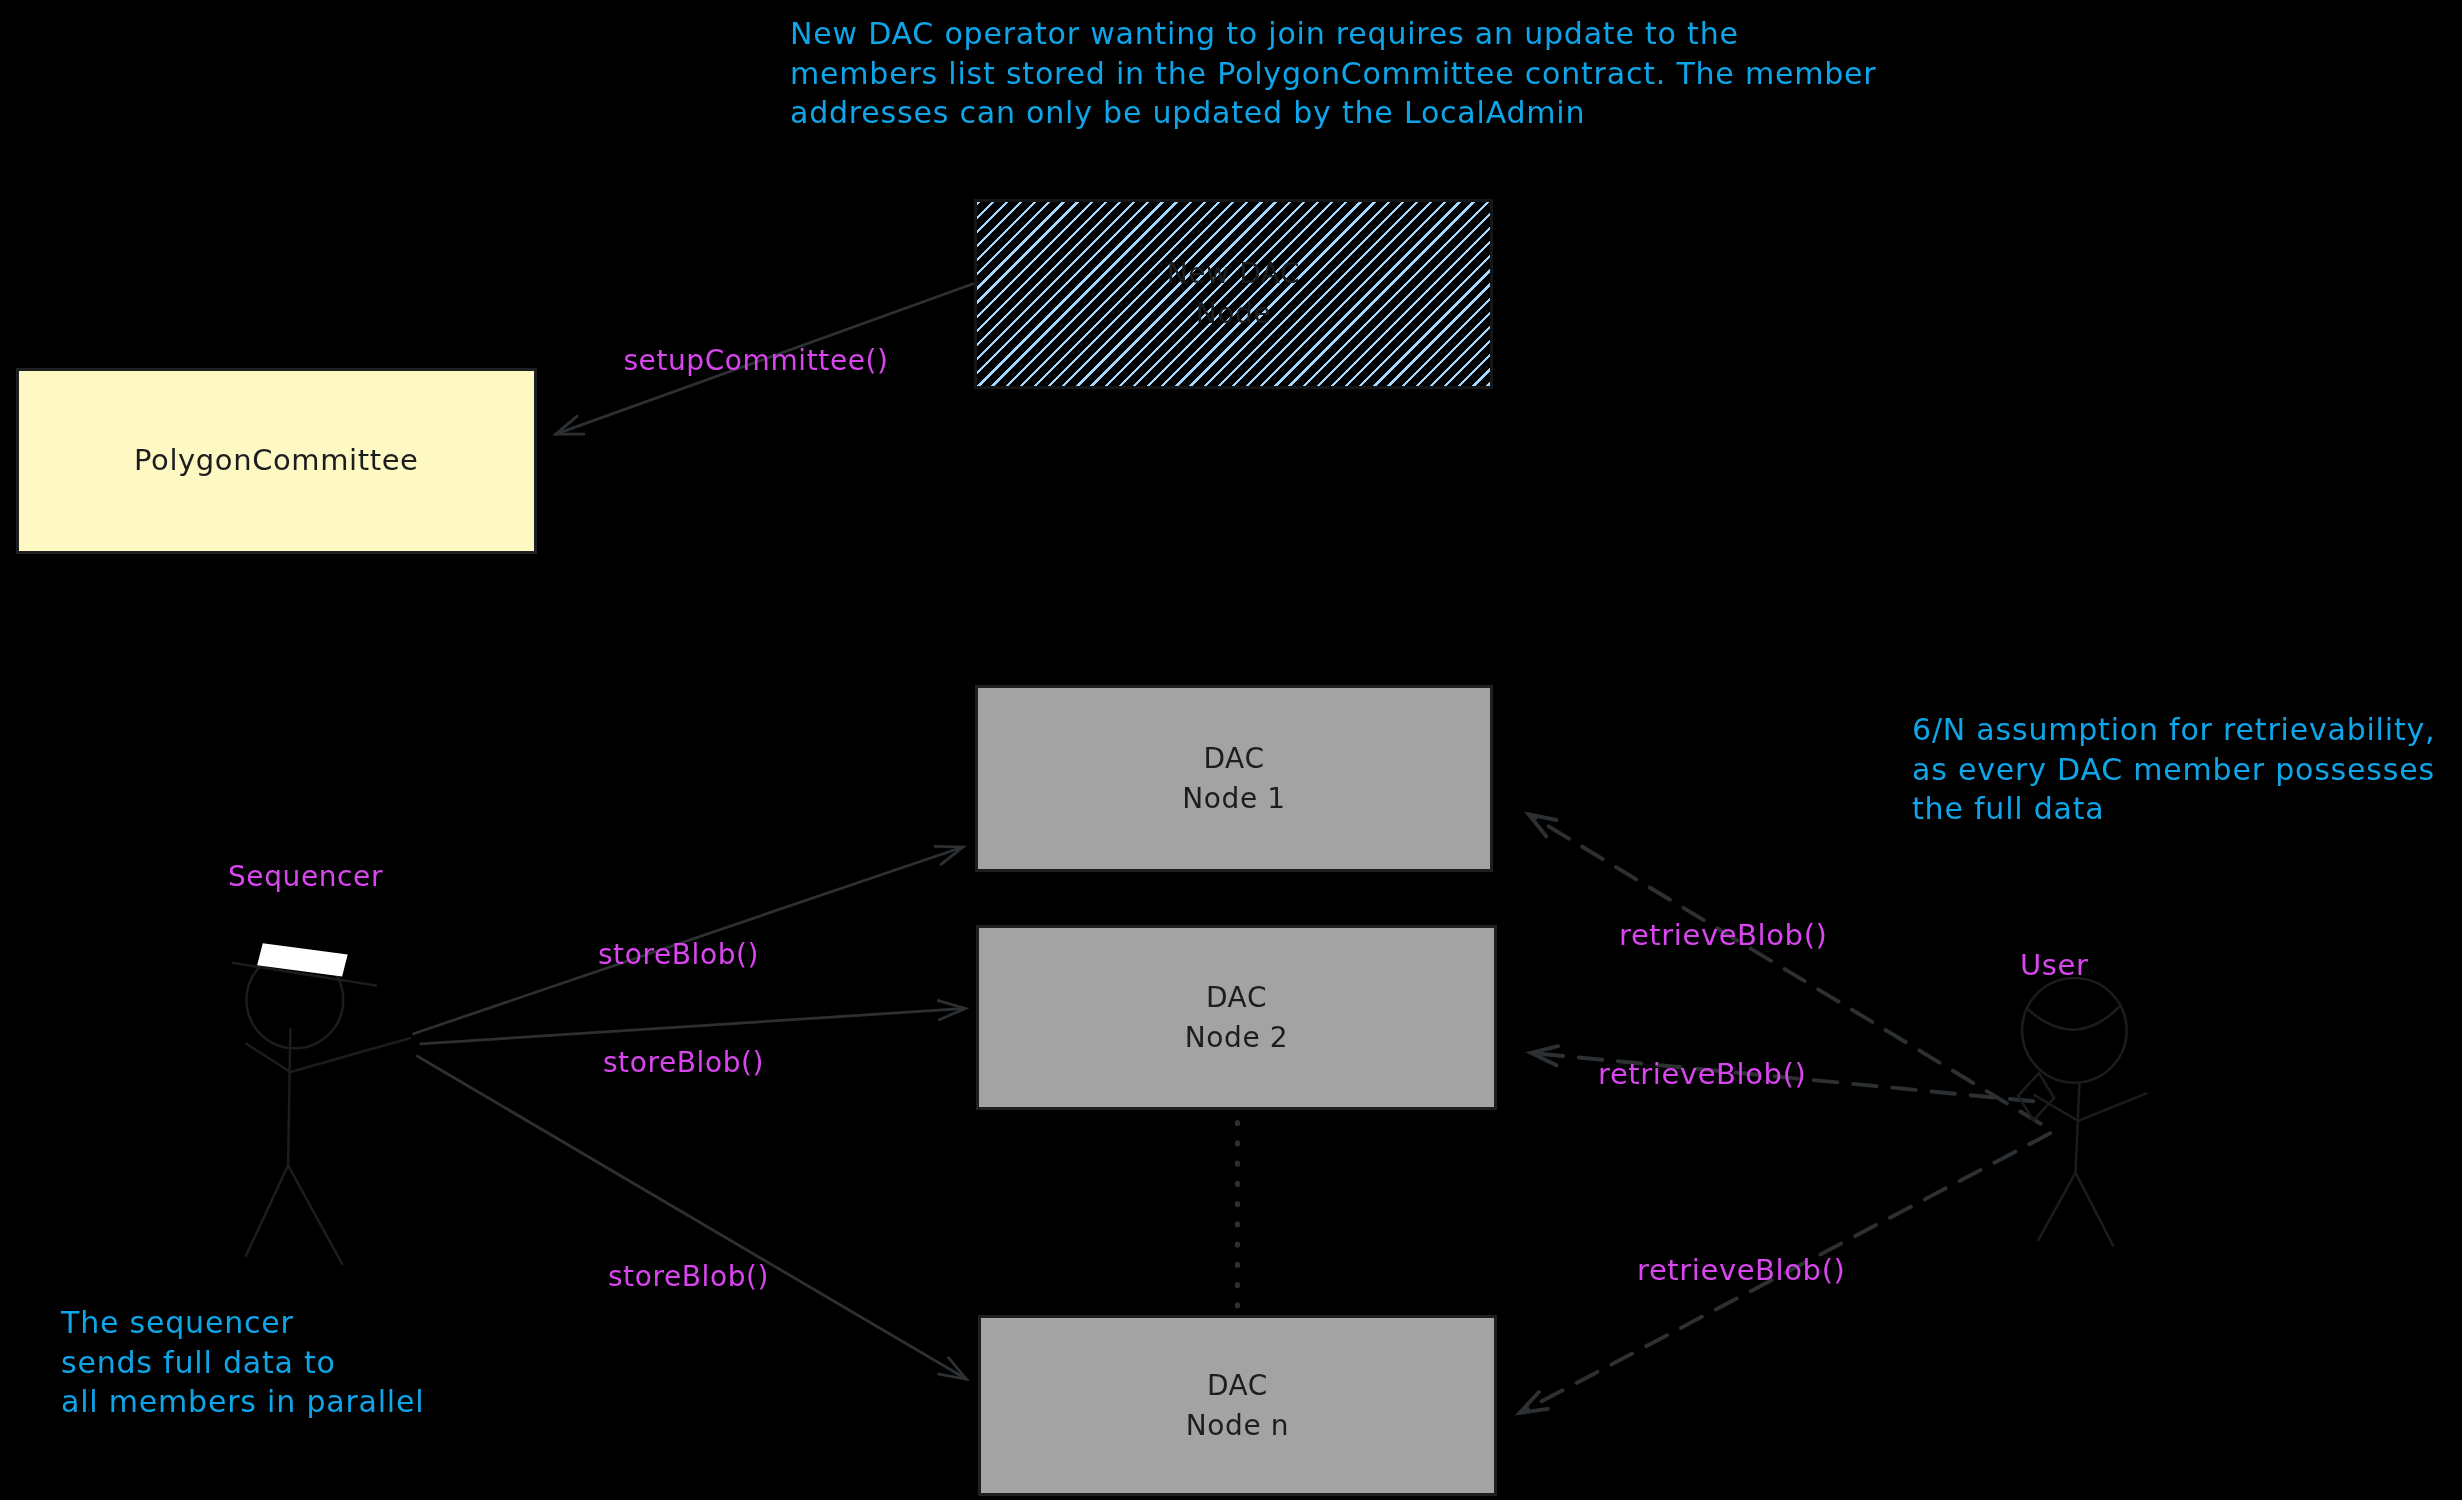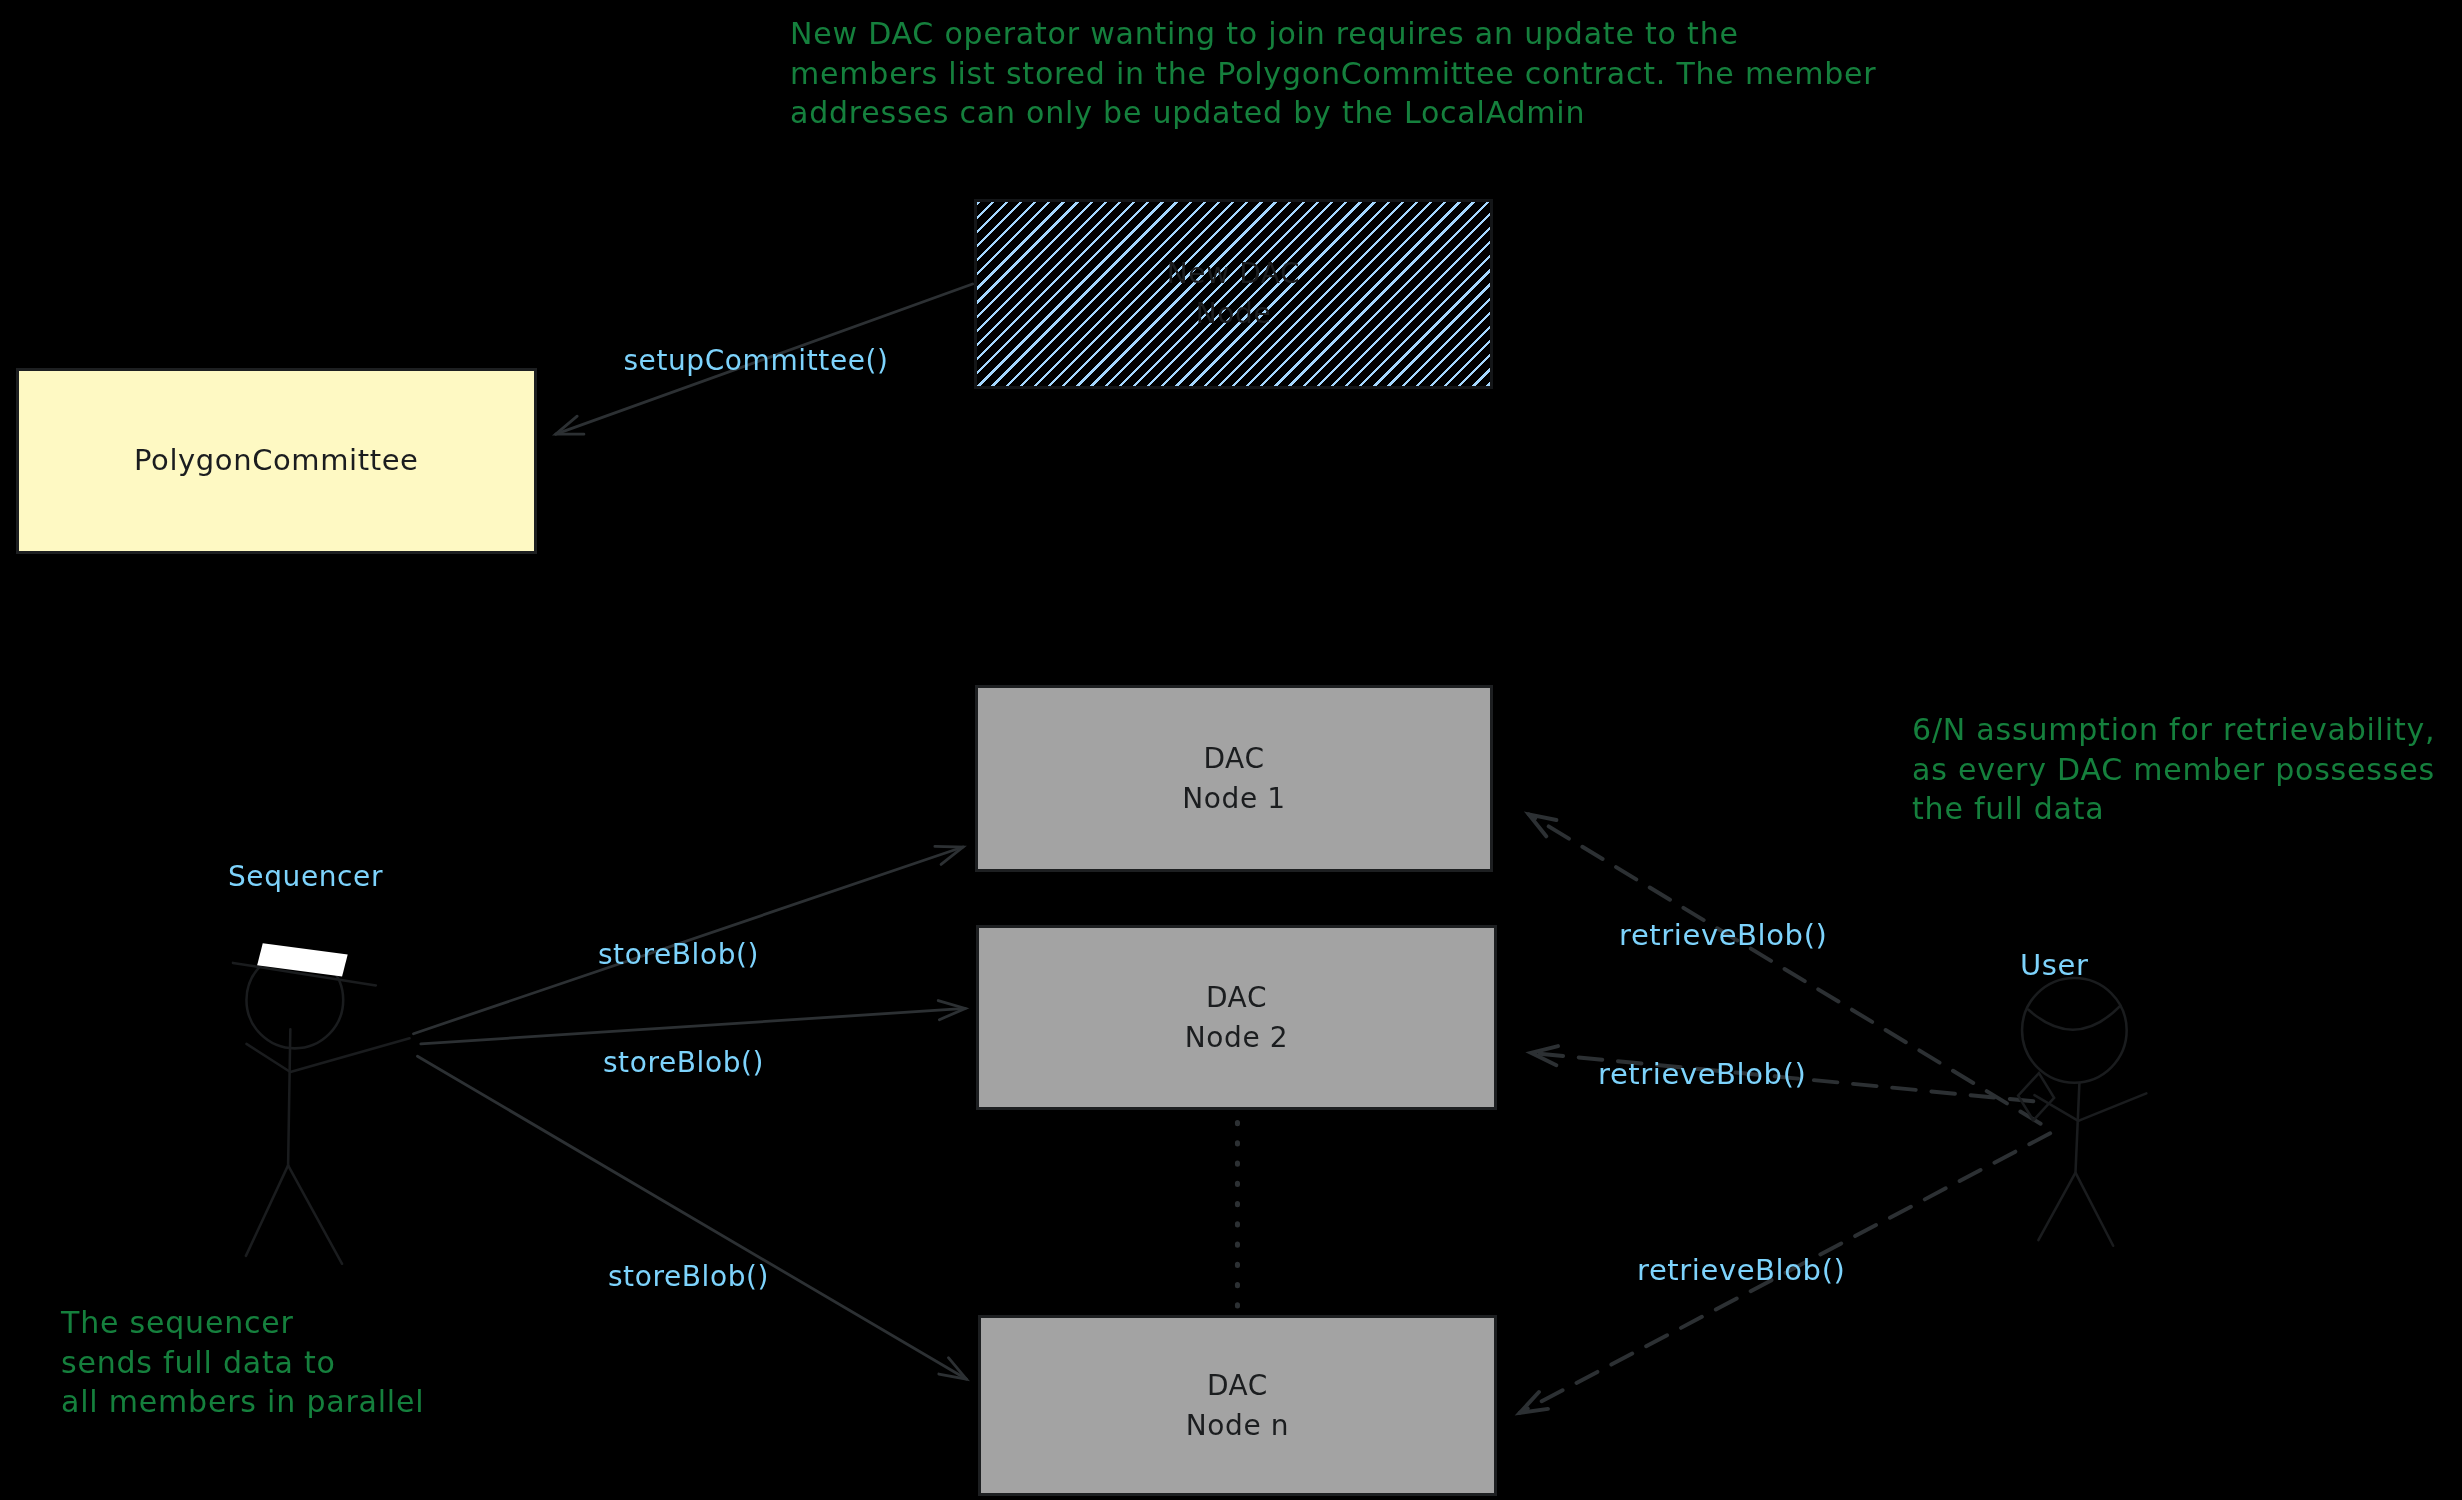--- a/index.html
+++ b/index.html
@@ -28,29 +28,29 @@
   .blue{background:#a3a3a3;}
   .pink{background:#fef9c3;}
   .hatch{
     background:repeating-linear-gradient(135deg,
       #a5d8ff 0px, #a5d8ff 2.3px,
       transparent 2.3px, transparent 10px);
     border-color:#141618;
   }
   .note{
     position:absolute;
-    color:#15803d;
+    color:#0ea5e9;
     font-size:30px;
     line-height:1.32;
     letter-spacing:0.8px;
     white-space:pre-line;
   }
   .edge-label{
     position:absolute;
-    color:#7dd3fc;
+    color:#d946ef;
     font-size:28px;
     letter-spacing:0.6px;
     white-space:nowrap;
   }
 </style>
 </head>
 <body>
 
 <div id="canvas">
 

